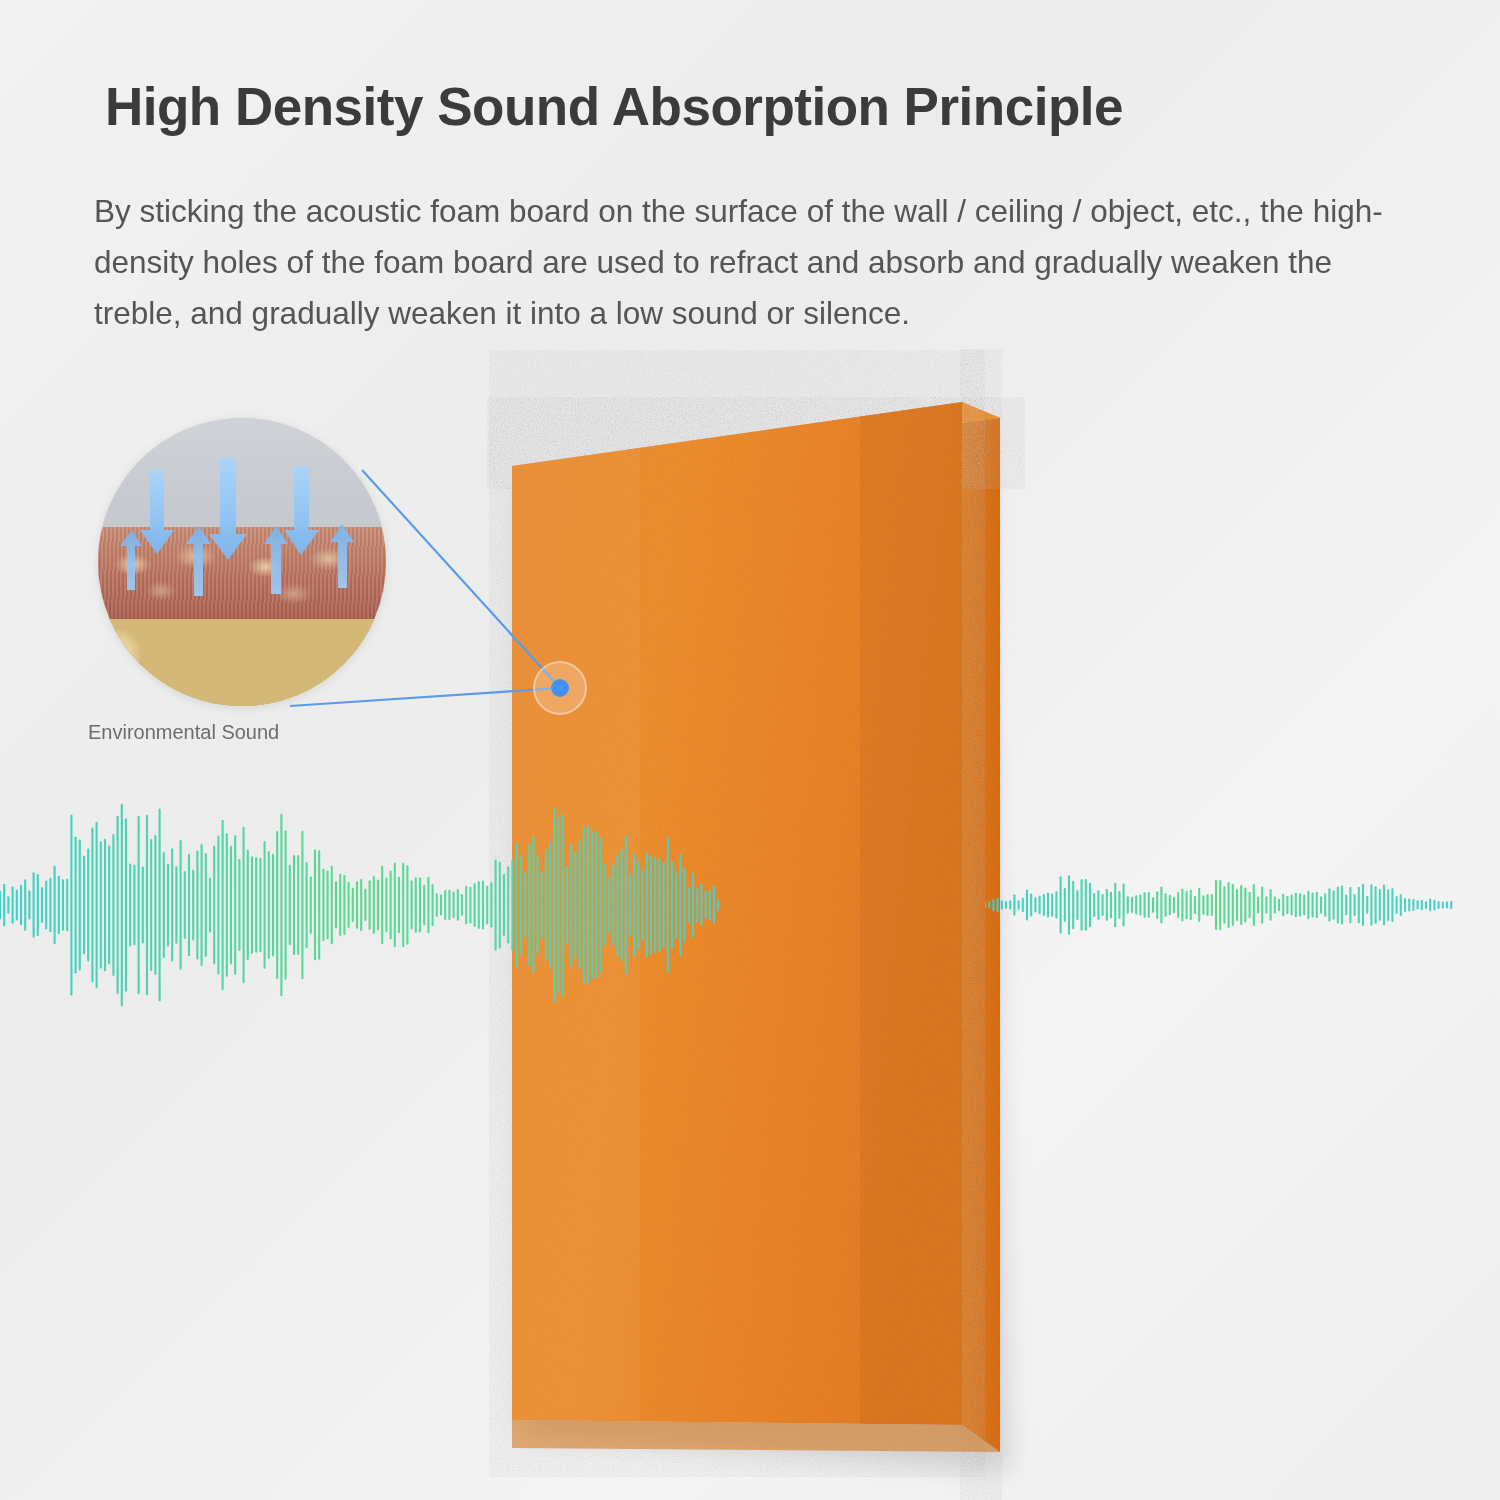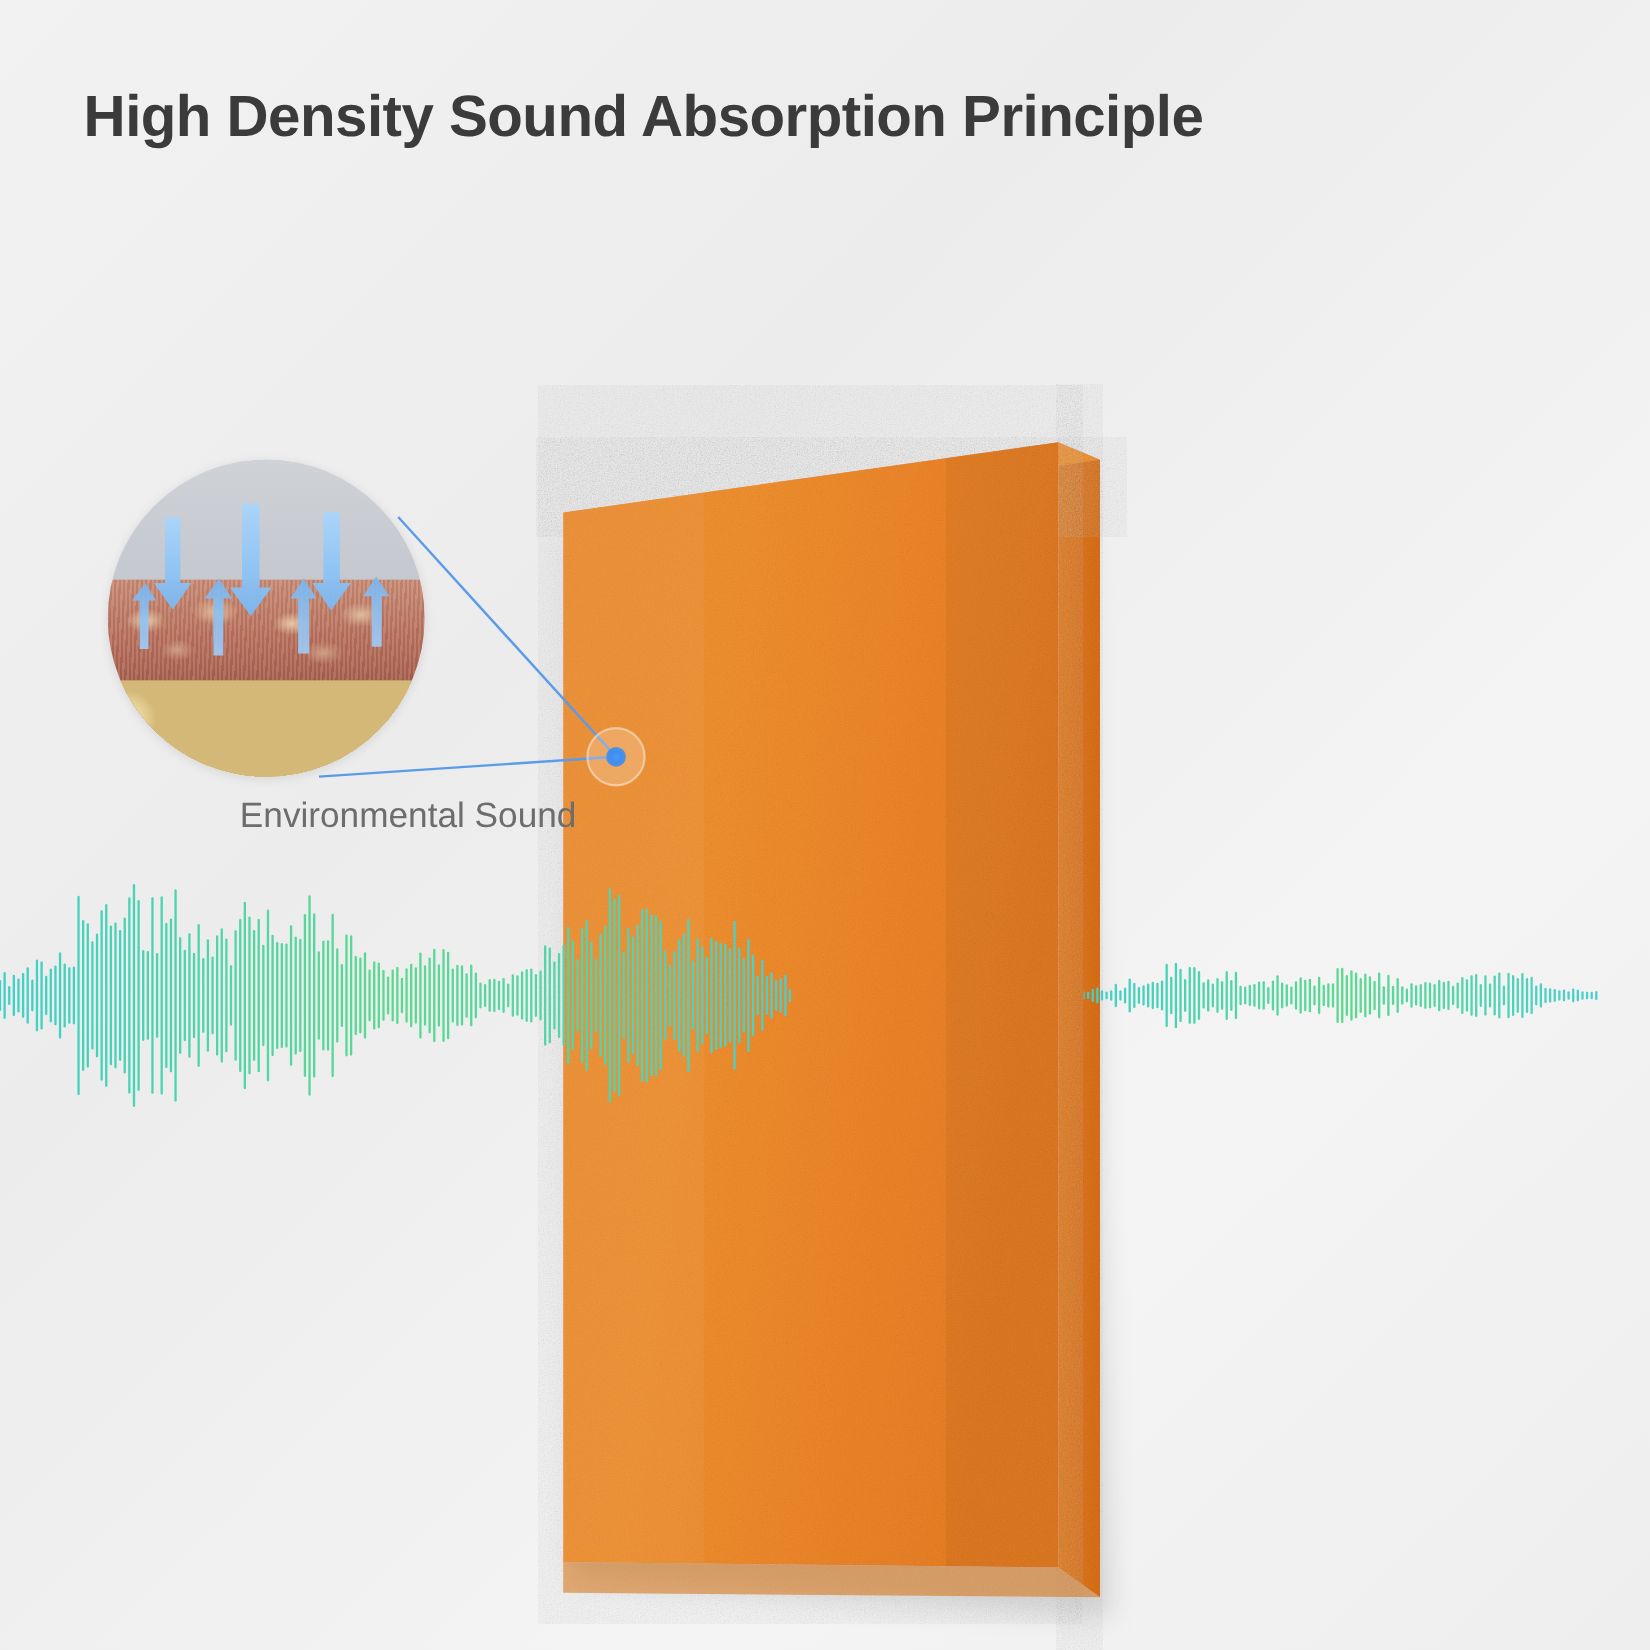--- a/index.html
+++ b/index.html
@@ -15,21 +15,21 @@
     position: relative;
   }
   #page {
     position: absolute;
     inset: 0;
     background: linear-gradient(135deg, #f2f2f2 0%, #ececec 35%, #f4f4f4 70%, #eeeeee 100%);
   }
   
   #title {
     position: absolute;
-    left: 76px;
+    left: 105px;
     top: 78px;
     width: 1320px;
     font-size: 53px;
     font-weight: bold;
     color: #3b3b3b;
     letter-spacing: -0.5px;
     line-height: 1.1;
   }
   #subtitle {
     position: absolute;
@@ -95,41 +95,41 @@
       radial-gradient(circle 26px at 80% 44%, #f6ecc8 0%, #e6cf96 60%, #d4b877 100%),
       radial-gradient(circle 24px at 96% 34%, #f6ecc8 0%, #e6cf96 60%, #d4b877 100%),
       radial-gradient(circle 22px at 16% 86%, #f2e4bd 0%, #e0c78e 60%, #cdb070 100%),
       radial-gradient(circle 23px at 38% 92%, #f2e4bd 0%, #e0c78e 60%, #cdb070 100%),
       radial-gradient(circle 22px at 60% 88%, #f2e4bd 0%, #e0c78e 60%, #cdb070 100%),
       radial-gradient(circle 24px at 84% 94%, #f2e4bd 0%, #e0c78e 60%, #cdb070 100%);
   }
   #mag-arrows { z-index: 5; }
   #caption {
     position: absolute;
-    left: 104px;
+    left: 88px;
     top: 718px;
     width: 420px;
-    font-size: 32px;
+    font-size: 20px;
     color: #6d6d6d;
     line-height: 1.45;
-    text-align: right;
   }
   
   #panel-wrap { position: absolute; left: 0; top: 0; width: 1500px; height: 1500px; }
   
   .wave { position: absolute; }
   #wave-left { left: 0px; top: 800px; }
   #wave-right { left: 985px; top: 840px; }
 </style>
 </head>
 <body>
 
 <div id="page">
 
   <div id="title">High Density Sound Absorption Principle</div>
+  <div id="subtitle">By sticking the acoustic foam board on the surface of the wall / ceiling / object, etc., the high-density holes of the foam board are used to refract and absorb and gradually weaken the treble, and gradually weaken it into a low sound or silence.</div>
 
   <svg id="panel-wrap" viewBox="0 0 1500 1500">
     <defs>
       <linearGradient id="faceGrad" x1="0" y1="0" x2="1" y2="0.25">
         <stop offset="0%" stop-color="#ef8f33"></stop>
         <stop offset="35%" stop-color="#f1912f"></stop>
         <stop offset="70%" stop-color="#ee862a"></stop>
         <stop offset="100%" stop-color="#e87f24"></stop>
       </linearGradient>
       <linearGradient id="edgeGrad" x1="0" y1="0" x2="1" y2="0">

